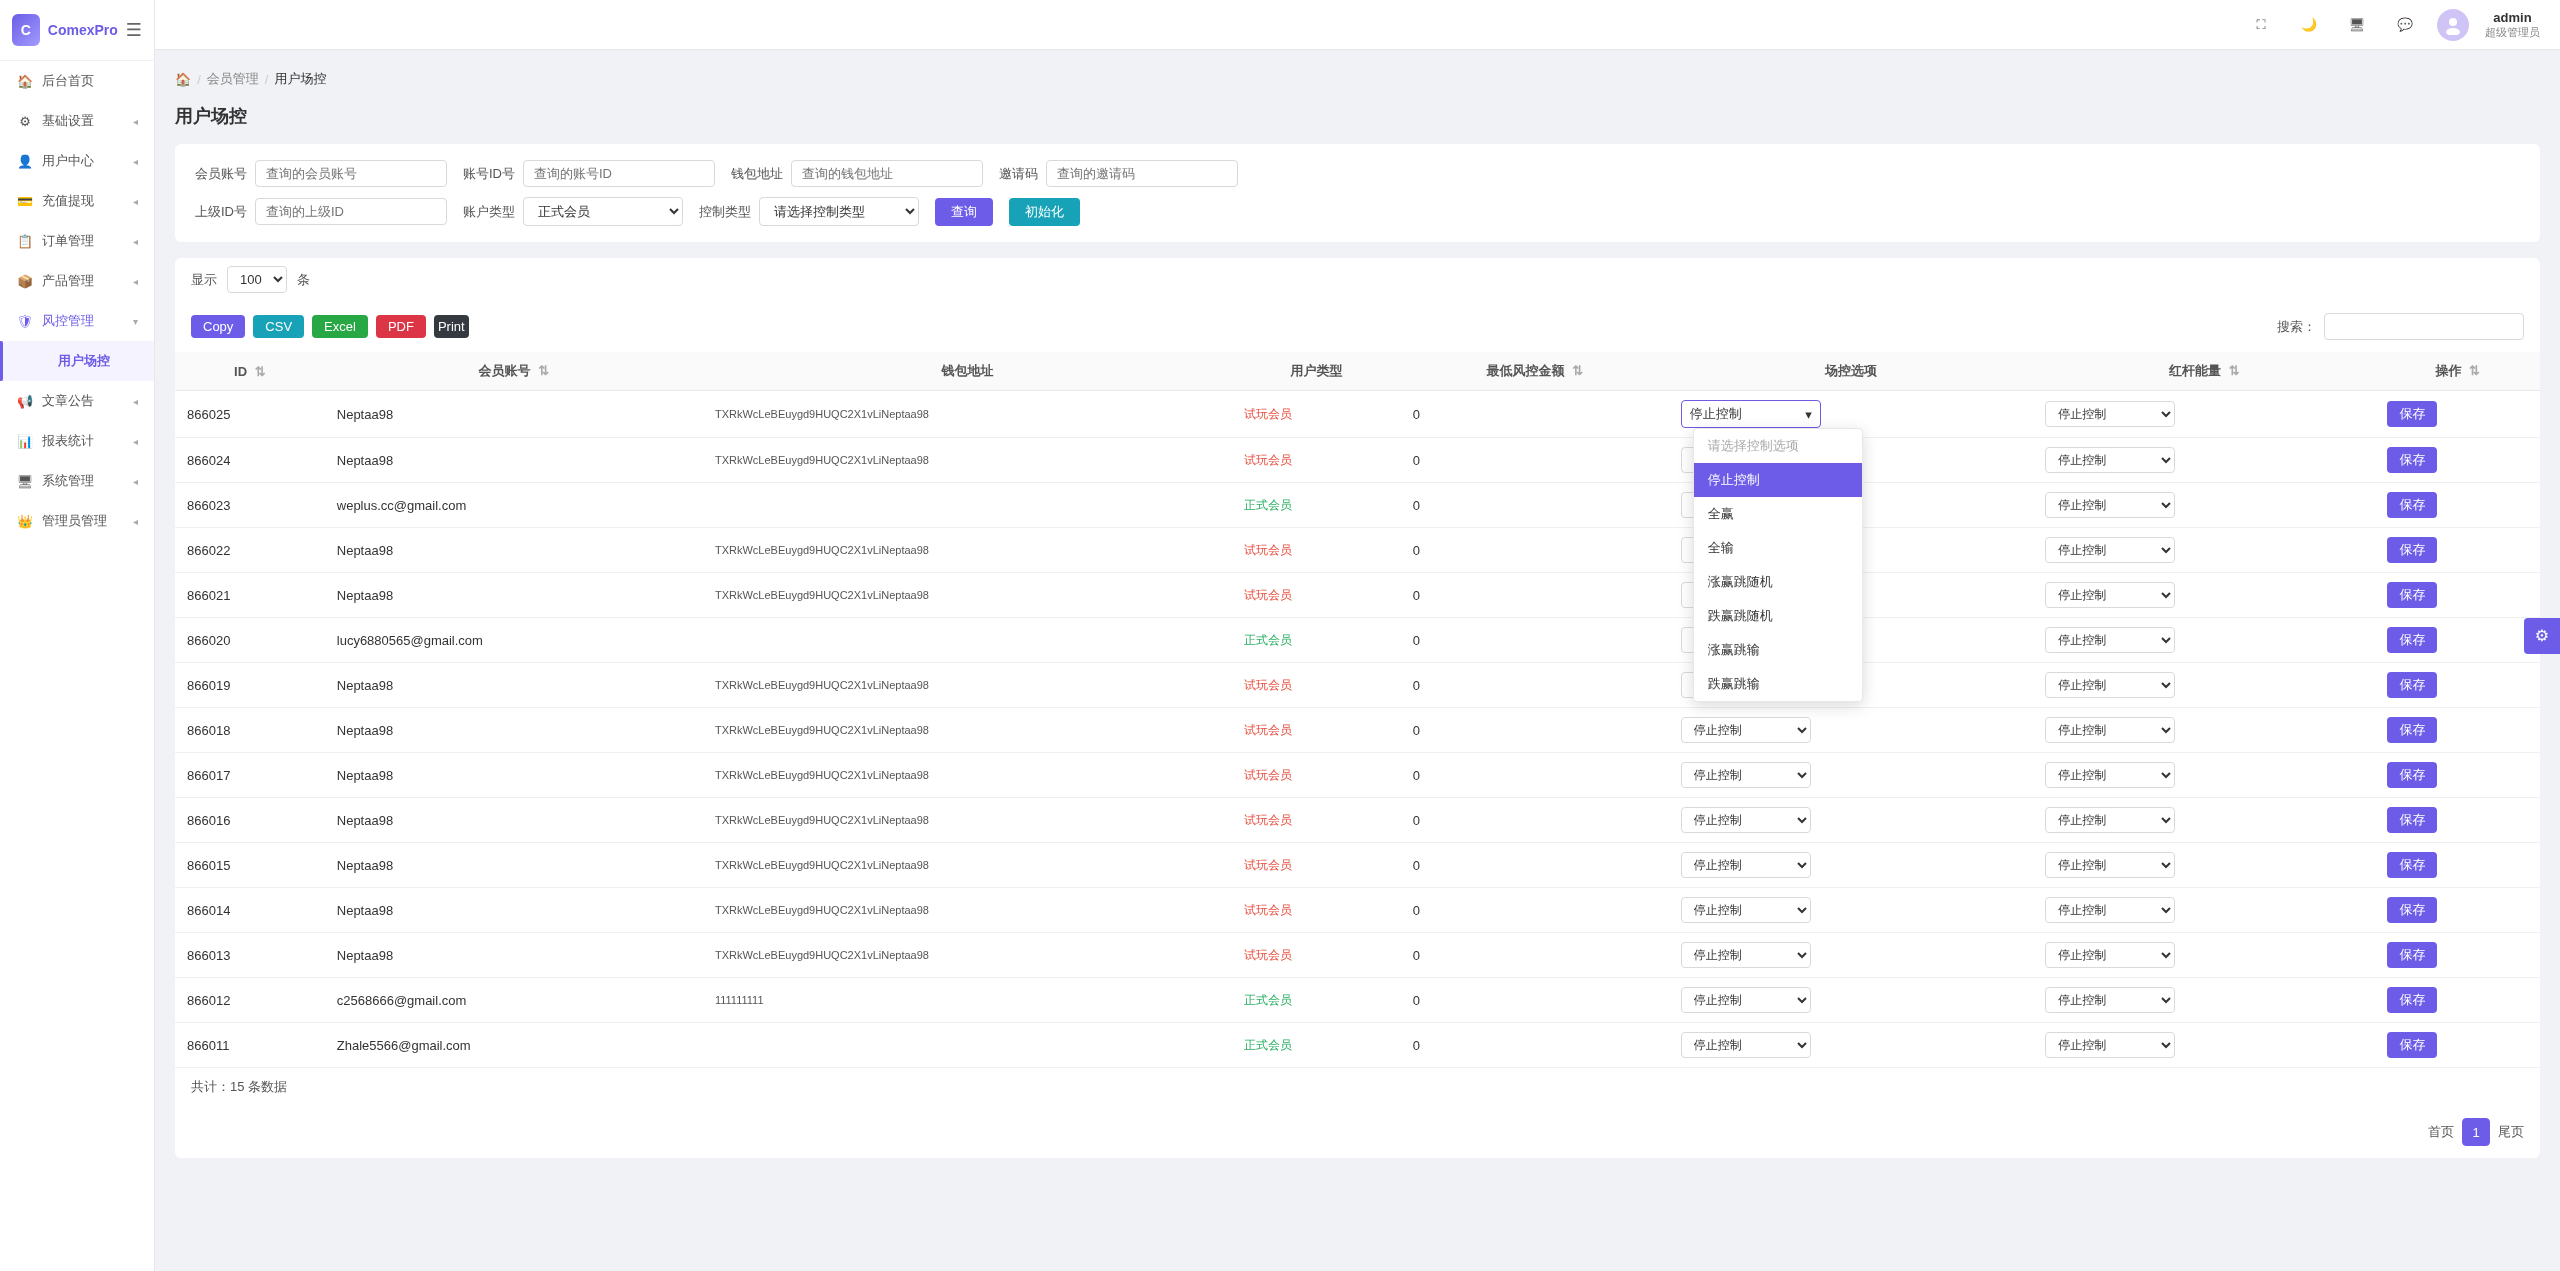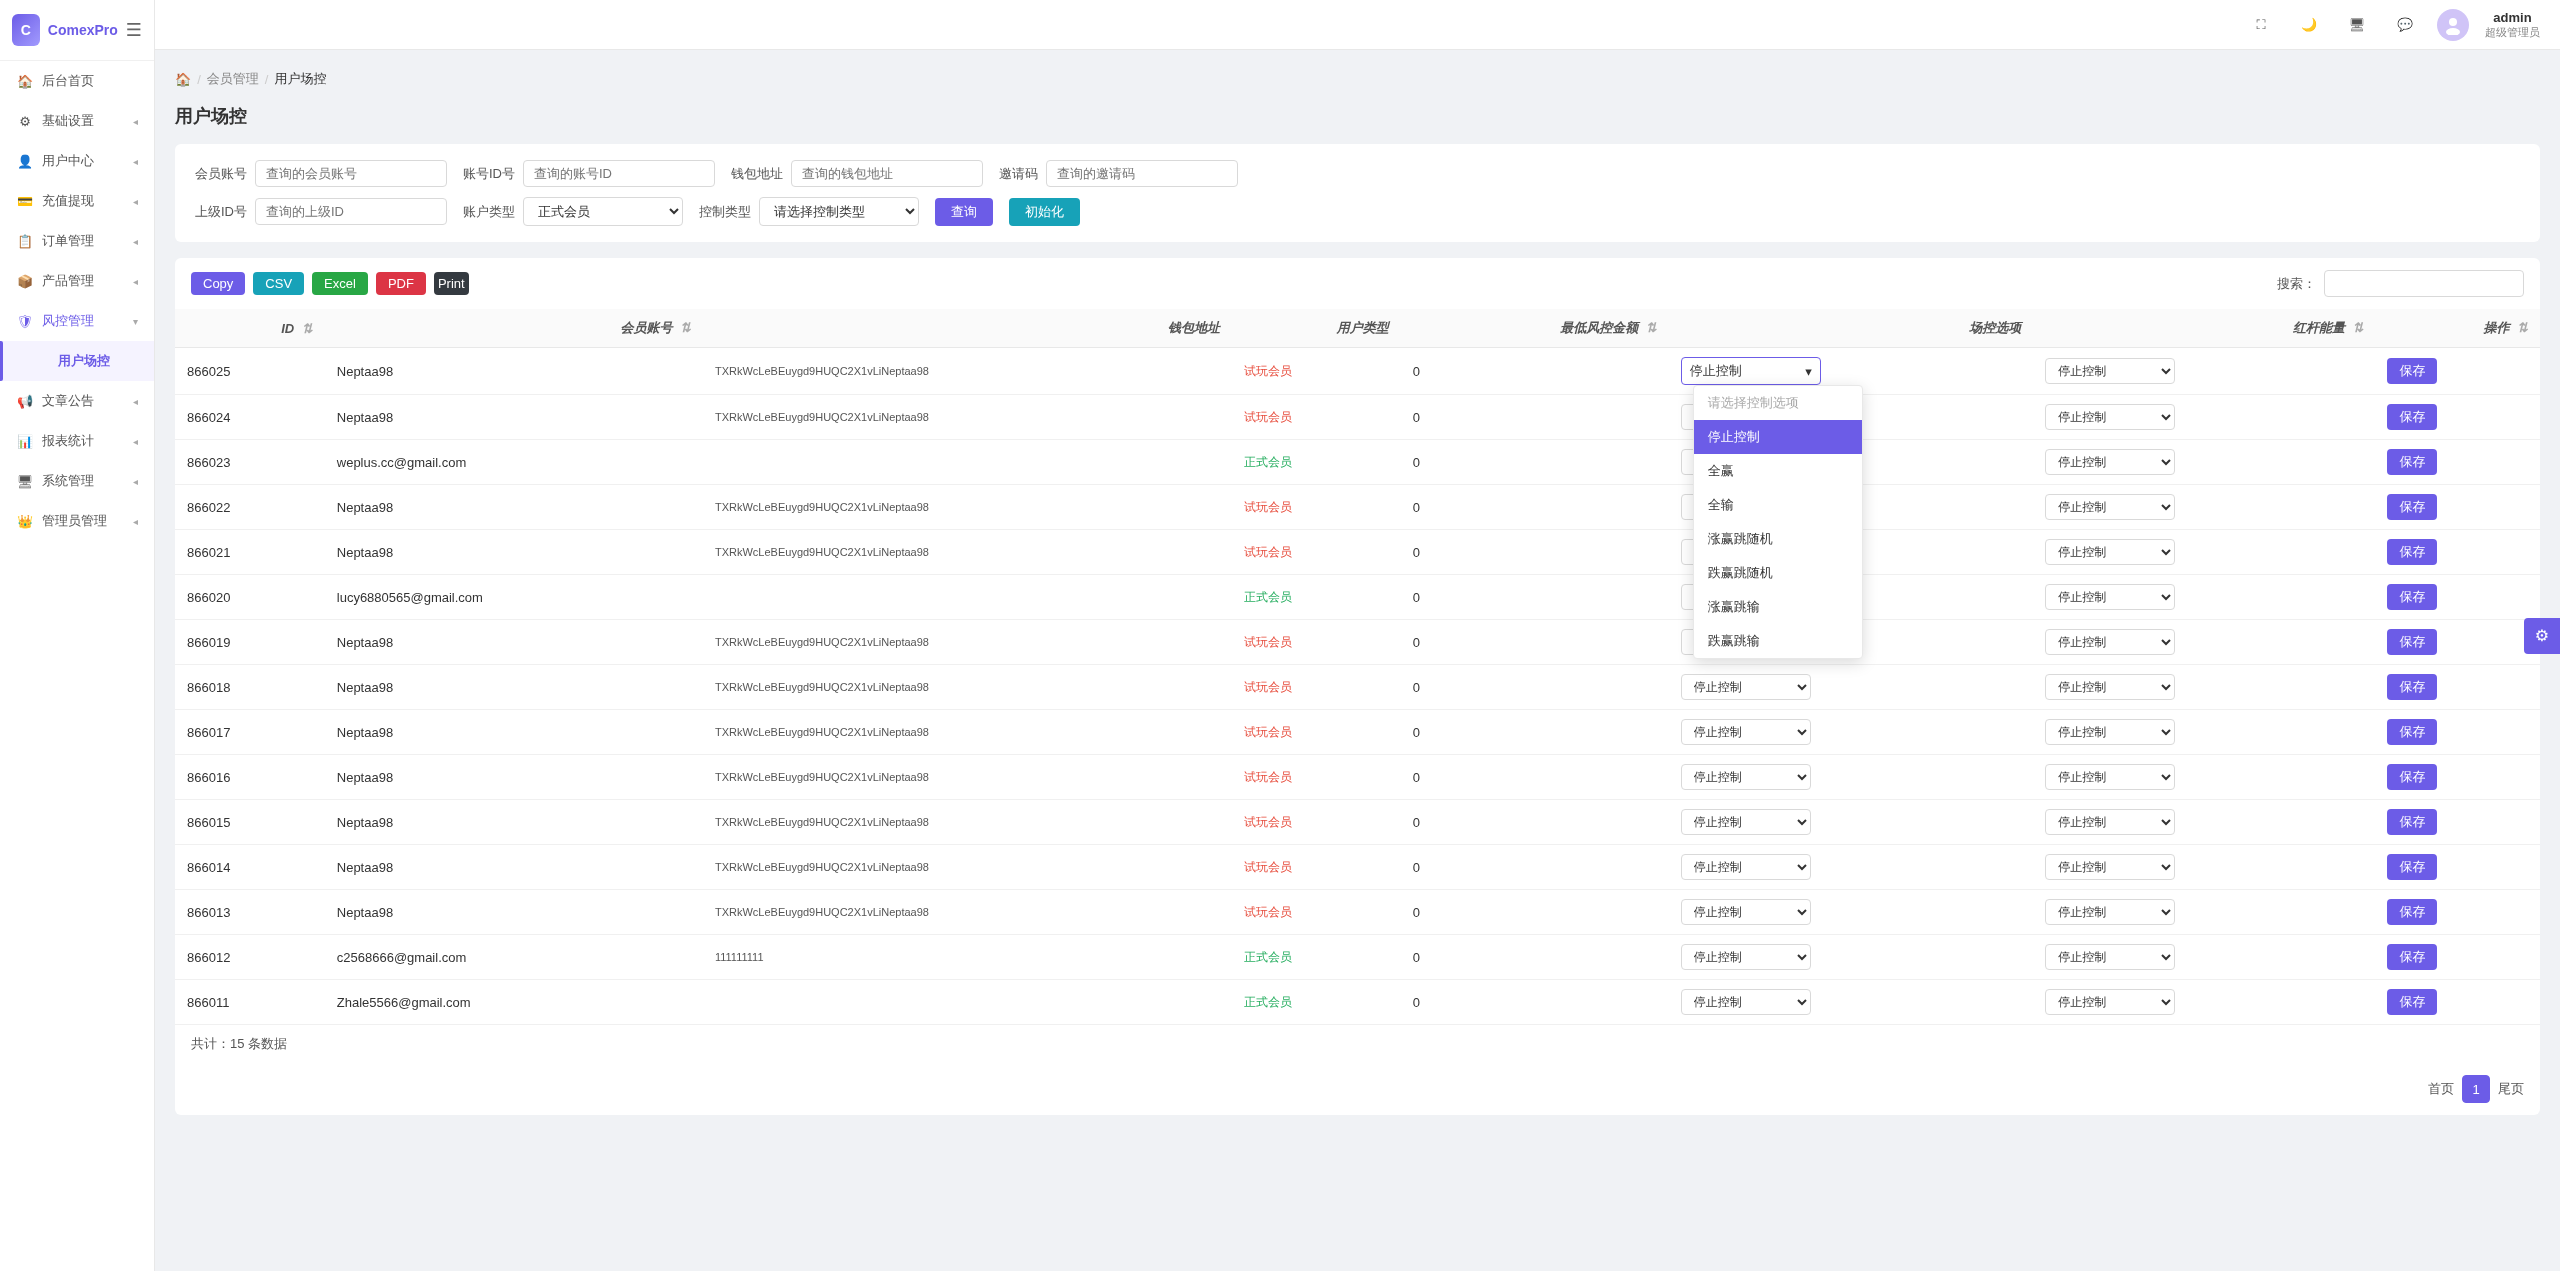--- a/index.html
+++ b/index.html
@@ -73,21 +73,21 @@
     .btn-copy { background: #6c5ce7; color: #fff; padding: 4px 12px; border-radius: 4px; border: none; cursor: pointer; font-size: 13px; }
     .btn-csv { background: #17a2b8; color: #fff; padding: 4px 12px; border-radius: 4px; border: none; cursor: pointer; font-size: 13px; }
     .btn-excel { background: #28a745; color: #fff; padding: 4px 12px; border-radius: 4px; border: none; cursor: pointer; font-size: 13px; }
     .btn-pdf { background: #dc3545; color: #fff; padding: 4px 12px; border-radius: 4px; border: none; cursor: pointer; font-size: 13px; }
     .btn-print { background: #343a40; color: #fff; padding: 4px 4px; border-radius: 4px; border: none; cursor: pointer; font-size: 13px; }
 
     
     .table-wrap { overflow-x: auto; }
     table { width: 100%; border-collapse: collapse; }
     thead tr { background: #fafafa; }
-    th { padding: 10px 12px; text-align: right; color: #555; font-weight: 600; font-size: 13px; border-bottom: 1px solid #e8e8e8; white-space: nowrap; font-style: italic; }
+    th { padding: 10px 12px; text-align: center; color: #555; font-weight: 600; font-size: 13px; border-bottom: 1px solid #e8e8e8; white-space: nowrap; }
     td { padding: 9px 12px; border-bottom: 1px solid #f0f0f0; font-size: 13px; color: #333; vertical-align: middle; }
     .sort-icon { color: #aaa; margin-left: 4px; cursor: pointer; }
 
     
     .badge-trial { color: #e74c3c; font-size: 12px; }
     .badge-official { color: #27ae60; font-size: 12px; }
 
     
     .table-select { border: 1px solid #d9d9d9; border-radius: 4px; padding: 4px 8px; font-size: 12px; color: #333; outline: none; background: #fff; width: 130px; }
 
@@ -267,20 +267,30 @@
             <option>涨赢跳输</option>
             <option>跌赢跳输</option>
           </select>
         </div>
         <button class="btn btn-primary">查询</button>
         <button class="btn btn-default" style="background:#17a2b8;color:#fff;border:none;">初始化</button>
       </div>
     </div>
 
     <div class="table-card">
+      <div class="display-row" style="padding: 8px 16px;">
+        <label>显示</label>
+        <select>
+          <option>10</option>
+          <option>25</option>
+          <option>50</option>
+          <option selected="">100</option>
+        </select>
+        <span>条</span>
+      </div>
       <div class="table-toolbar">
         <button class="btn-copy">Copy</button>
         <button class="btn-csv">CSV</button>
         <button class="btn-excel">Excel</button>
         <button class="btn-pdf">PDF</button>
         <button class="btn-print">Print</button>
         <div class="spacer"></div>
         <label class="search-label">搜索：</label>
         <input class="search-input" type="text" style="">
       </div>

